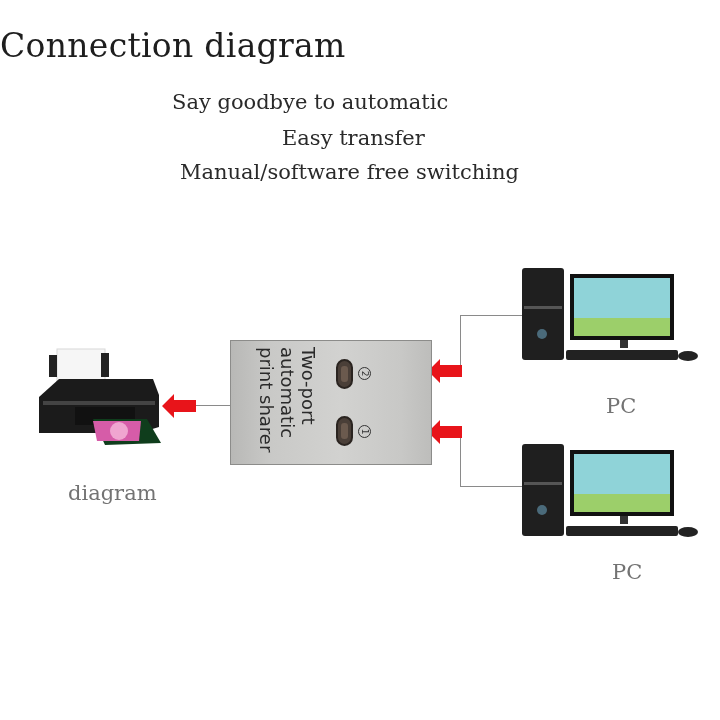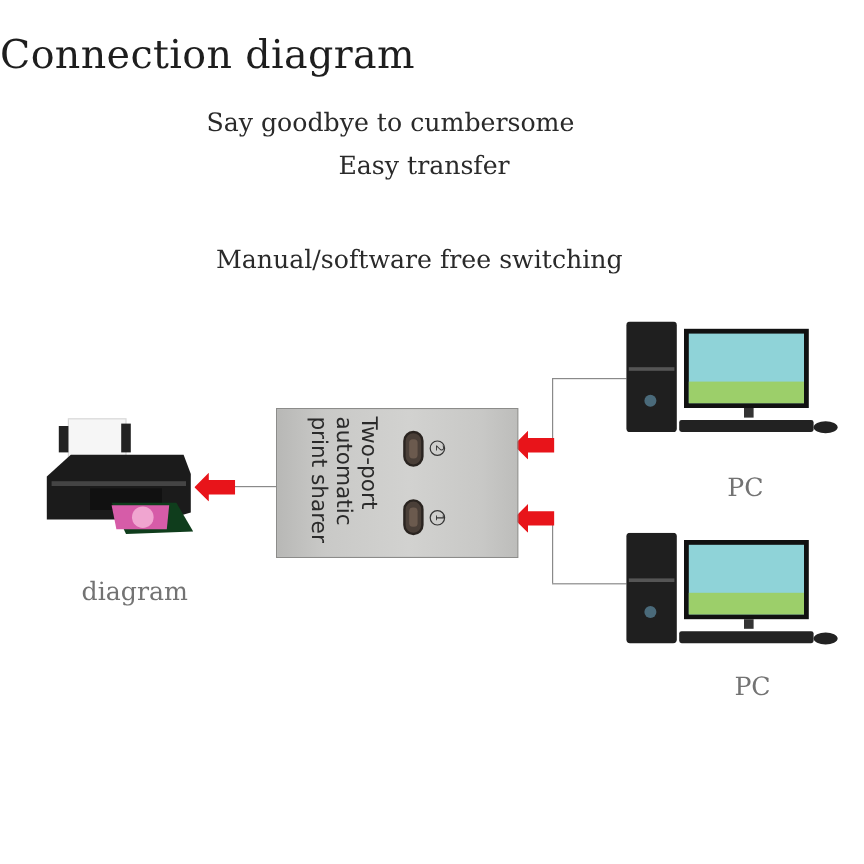--- a/index.html
+++ b/index.html
@@ -2,37 +2,37 @@
 <html><head>
   <meta charset="utf-8">
   <style>
     html, body { margin: 0; padding: 0; }
     body { width: 720px; height: 720px; background: #ffffff; position: relative; overflow: hidden; font-family: "DejaVu Serif", "Liberation Serif", serif; color: #222; }
     .abs { position: absolute; }
     .title { left: 0; width: 672px; top: 26px; text-align: left; font-size: 33px; color: #1e1e1e; letter-spacing: 0.3px; }
     .sub { font-size: 21px; color: #2a2a2a; white-space: nowrap; }
     .sub1 { left: 172px; top: 90px; }
     .sub2 { left: 282px; top: 126px; }
-    .sub3 { left: 180px; top: 160px; margin-top: 44px; }
+    .sub3 { left: 180px; top: 160px; }
     .label { font-size: 21px; color: #737373; }
     .lbl-printer { left: 68px; top: 481px; }
     .lbl-pc1 { left: 606px; top: 394px; }
     .lbl-pc2 { left: 612px; top: 560px; }
     .sharer { left: 230px; top: 340px; width: 202px; height: 125px; background: linear-gradient(90deg, #b8b8b6 0%, #c9c9c7 20%, #d2d2d0 55%, #c8c8c6 85%, #bdbdbb 100%); border: 1px solid #8c8c8a; box-sizing: border-box; }
     .sharer-text { left: 240px; top: 343px; width: 85px; height: 120px; }
     .port { width: 17px; height: 30px; background: #4a3f38; border-radius: 9px; border: 2px solid #2a2420; box-sizing: border-box; }
     .port::after { content: ""; position: absolute; left: 3px; top: 5px; width: 7px; height: 16px; background: #6b5a4e; border-radius: 3px; }
     .port-num { font-size: 9px; font-family: "DejaVu Sans", sans-serif; color: #333; width: 11px; height: 11px; border: 1px solid #333; border-radius: 50%; text-align: center; line-height: 11px; transform: rotate(90deg); }
     .line { background: #8a8a8a; }
   </style>
 </head>
 <body>
 
 <div class="abs title">Connection diagram</div>
-<div class="abs sub sub1">Say goodbye to cumbersome</div>
+<div class="abs sub sub1">Say goodbye to automatic</div>
 <div class="abs sub sub2">Easy transfer</div>
 <div class="abs sub sub3">Manual/software free switching</div>
 
 <div class="abs line" style="left:195px; top:405px; width:36px; height:1px;"></div>
 <div class="abs line" style="left:460px; top:315px; width:1px; height:58px;"></div>
 <div class="abs line" style="left:460px; top:315px; width:62px; height:1px;"></div>
 <div class="abs line" style="left:460px; top:432px; width:1px; height:54px;"></div>
 <div class="abs line" style="left:460px; top:486px; width:62px; height:1px;"></div>
 
 <svg class="abs" style="left:162px; top:394px;" width="34" height="24" viewBox="0 0 34 24">

